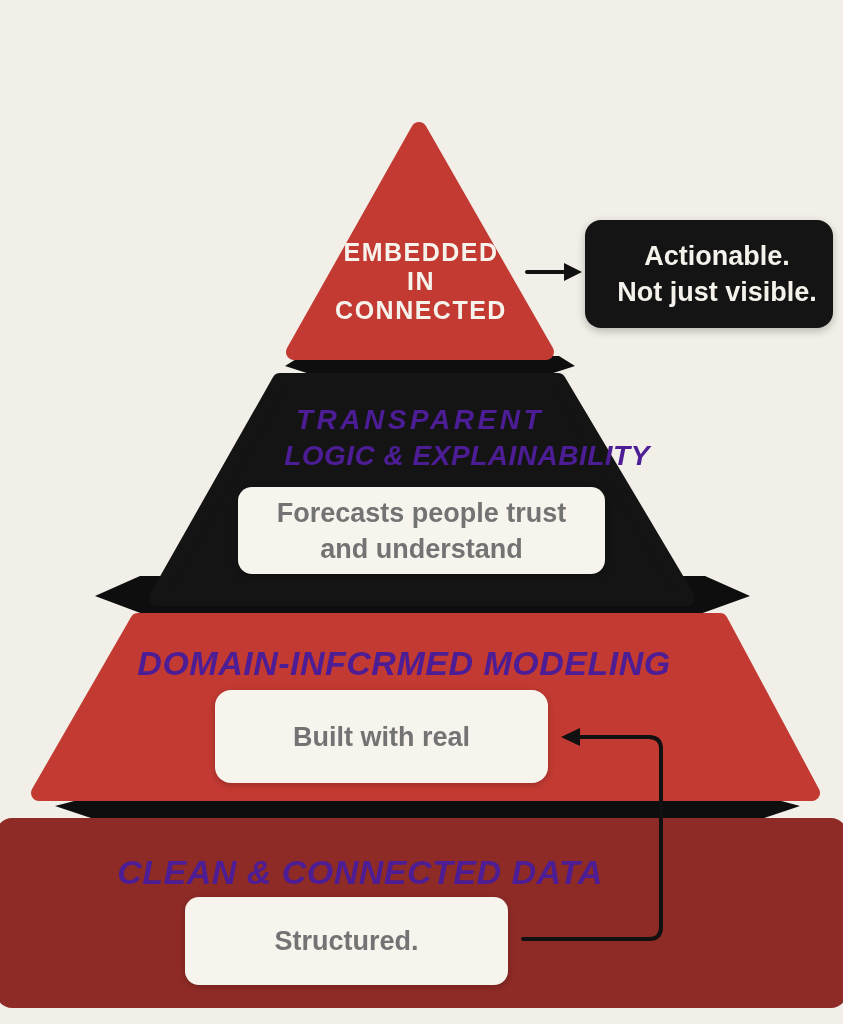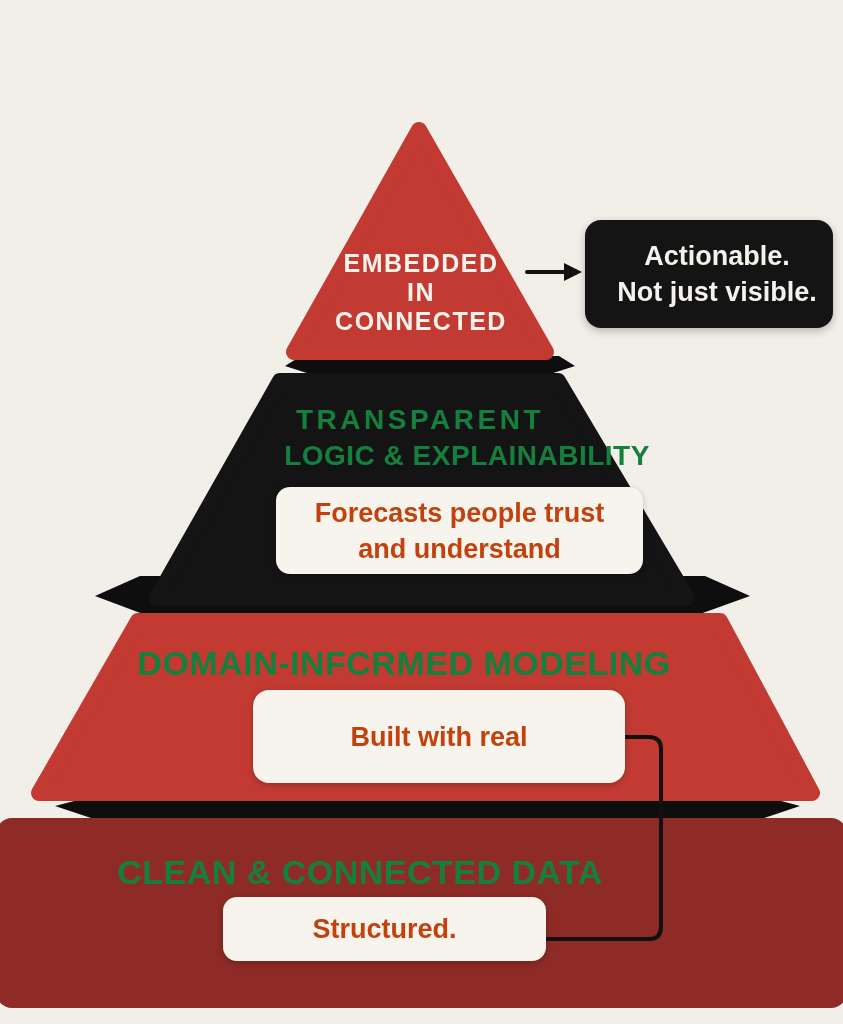--- a/index.html
+++ b/index.html
@@ -9,31 +9,30 @@
   }
   #canvas{
     position:relative;
     width:843px;height:1024px;
     margin:0 auto;
     background:#F2EFE8;
     overflow:hidden;
   }
   #shapes{position:absolute;left:0;top:0;width:843px;height:1024px;}
   .txt{position:absolute;transform:translateX(-50%);text-align:center;white-space:nowrap;}
-  .lvl-heading{font-weight:bold;color:#15803d;}
+  .lvl-heading{font-weight:bold;color:#4c1d95;font-style:italic;}
   .card{
     position:absolute;
     background:#F7F4EE;
     border-radius:14px;
     display:flex;flex-direction:column;justify-content:center;align-items:center;
     text-align:center;
-    color:#c2410c;
+    color:#737373;
     font-size:27px;font-weight:600;line-height:36px;
     box-shadow:0 2px 6px rgba(0,0,0,.22);
-    margin-left:38px;
   }
   .tri-line{font-size:25px;font-weight:bold;letter-spacing:1.5px;line-height:29px;color:#F6F3EC;}
   #callout-box{
     position:absolute;left:585px;top:220px;width:232px;height:108px;
     background:#141414;border-radius:16px;
     display:flex;flex-direction:column;justify-content:center;align-items:center;
     color:#F5F2EC;font-size:27px;font-weight:600;line-height:36px;text-align:center;
     box-shadow:0 3px 8px rgba(0,0,0,.25);
     padding-left:16px;
   }
@@ -63,44 +62,44 @@
       <line x1="527" y1="272" x2="566" y2="272" stroke-width="4" stroke-linecap="round"></line>
       <polygon points="582,272 564,263 564,281" stroke="none" fill="#111111"></polygon>
     </g>
 
     <g stroke="#111111">
       <path d="M 523 939 L 649 939 Q 661 939 661 927 L 661 749 Q 661 737 649 737 L 580 737" fill="none" stroke-width="4" stroke-linecap="round"></path>
       <polygon points="561,737 580,728 580,746" stroke="none" fill="#111111"></polygon>
     </g>
   </svg>
 
-  <div class="txt" style="left:421px;top:249px;">
+  <div class="txt" style="left:421px;top:238px;">
     <div class="tri-line">EMBEDDED</div>
     <div class="tri-line">IN</div>
     <div class="tri-line">CONNECTED</div>
   </div>
 
   <div id="callout-box">
     <div>Actionable.</div>
     <div>Not just visible.</div>
   </div>
 
   <div class="txt lvl-heading" style="left:420px;top:404px;font-size:28px;letter-spacing:3.5px;">TRANSPARENT</div>
   <div class="txt lvl-heading" style="left:423px;top:440px;font-size:28px;letter-spacing:0.5px;margin-left:44px;">LOGIC &amp; EXPLAINABILITY</div>
 
   <div class="card" style="left:238px;top:487px;width:367px;height:87px;">
     <div>Forecasts people trust</div>
     <div>and understand</div>
   </div>
 
   <div class="txt lvl-heading" style="left:404px;top:644px;font-size:34px;letter-spacing:0.5px;">DOMAIN-INFCRMED MODELING</div>
 
-  <div class="card" style="left:215px;top:690px;width:372px;height:93px;border-radius:16px;line-height:38px;">
+  <div class="card" style="left:215px;top:690px;width:333px;height:93px;border-radius:16px;line-height:38px;">
     <div>Built with real</div>
   </div>
 
   <div class="txt lvl-heading" style="left:360px;top:853px;font-size:34px;letter-spacing:0.5px;">CLEAN &amp; CONNECTED DATA</div>
 
-  <div class="card" style="left:185px;top:897px;width:323px;height:64px;">
+  <div class="card" style="left:185px;top:897px;width:323px;height:88px;">
     <div>Structured.</div>
   </div>
 
 </div>
 
 </body></html>

